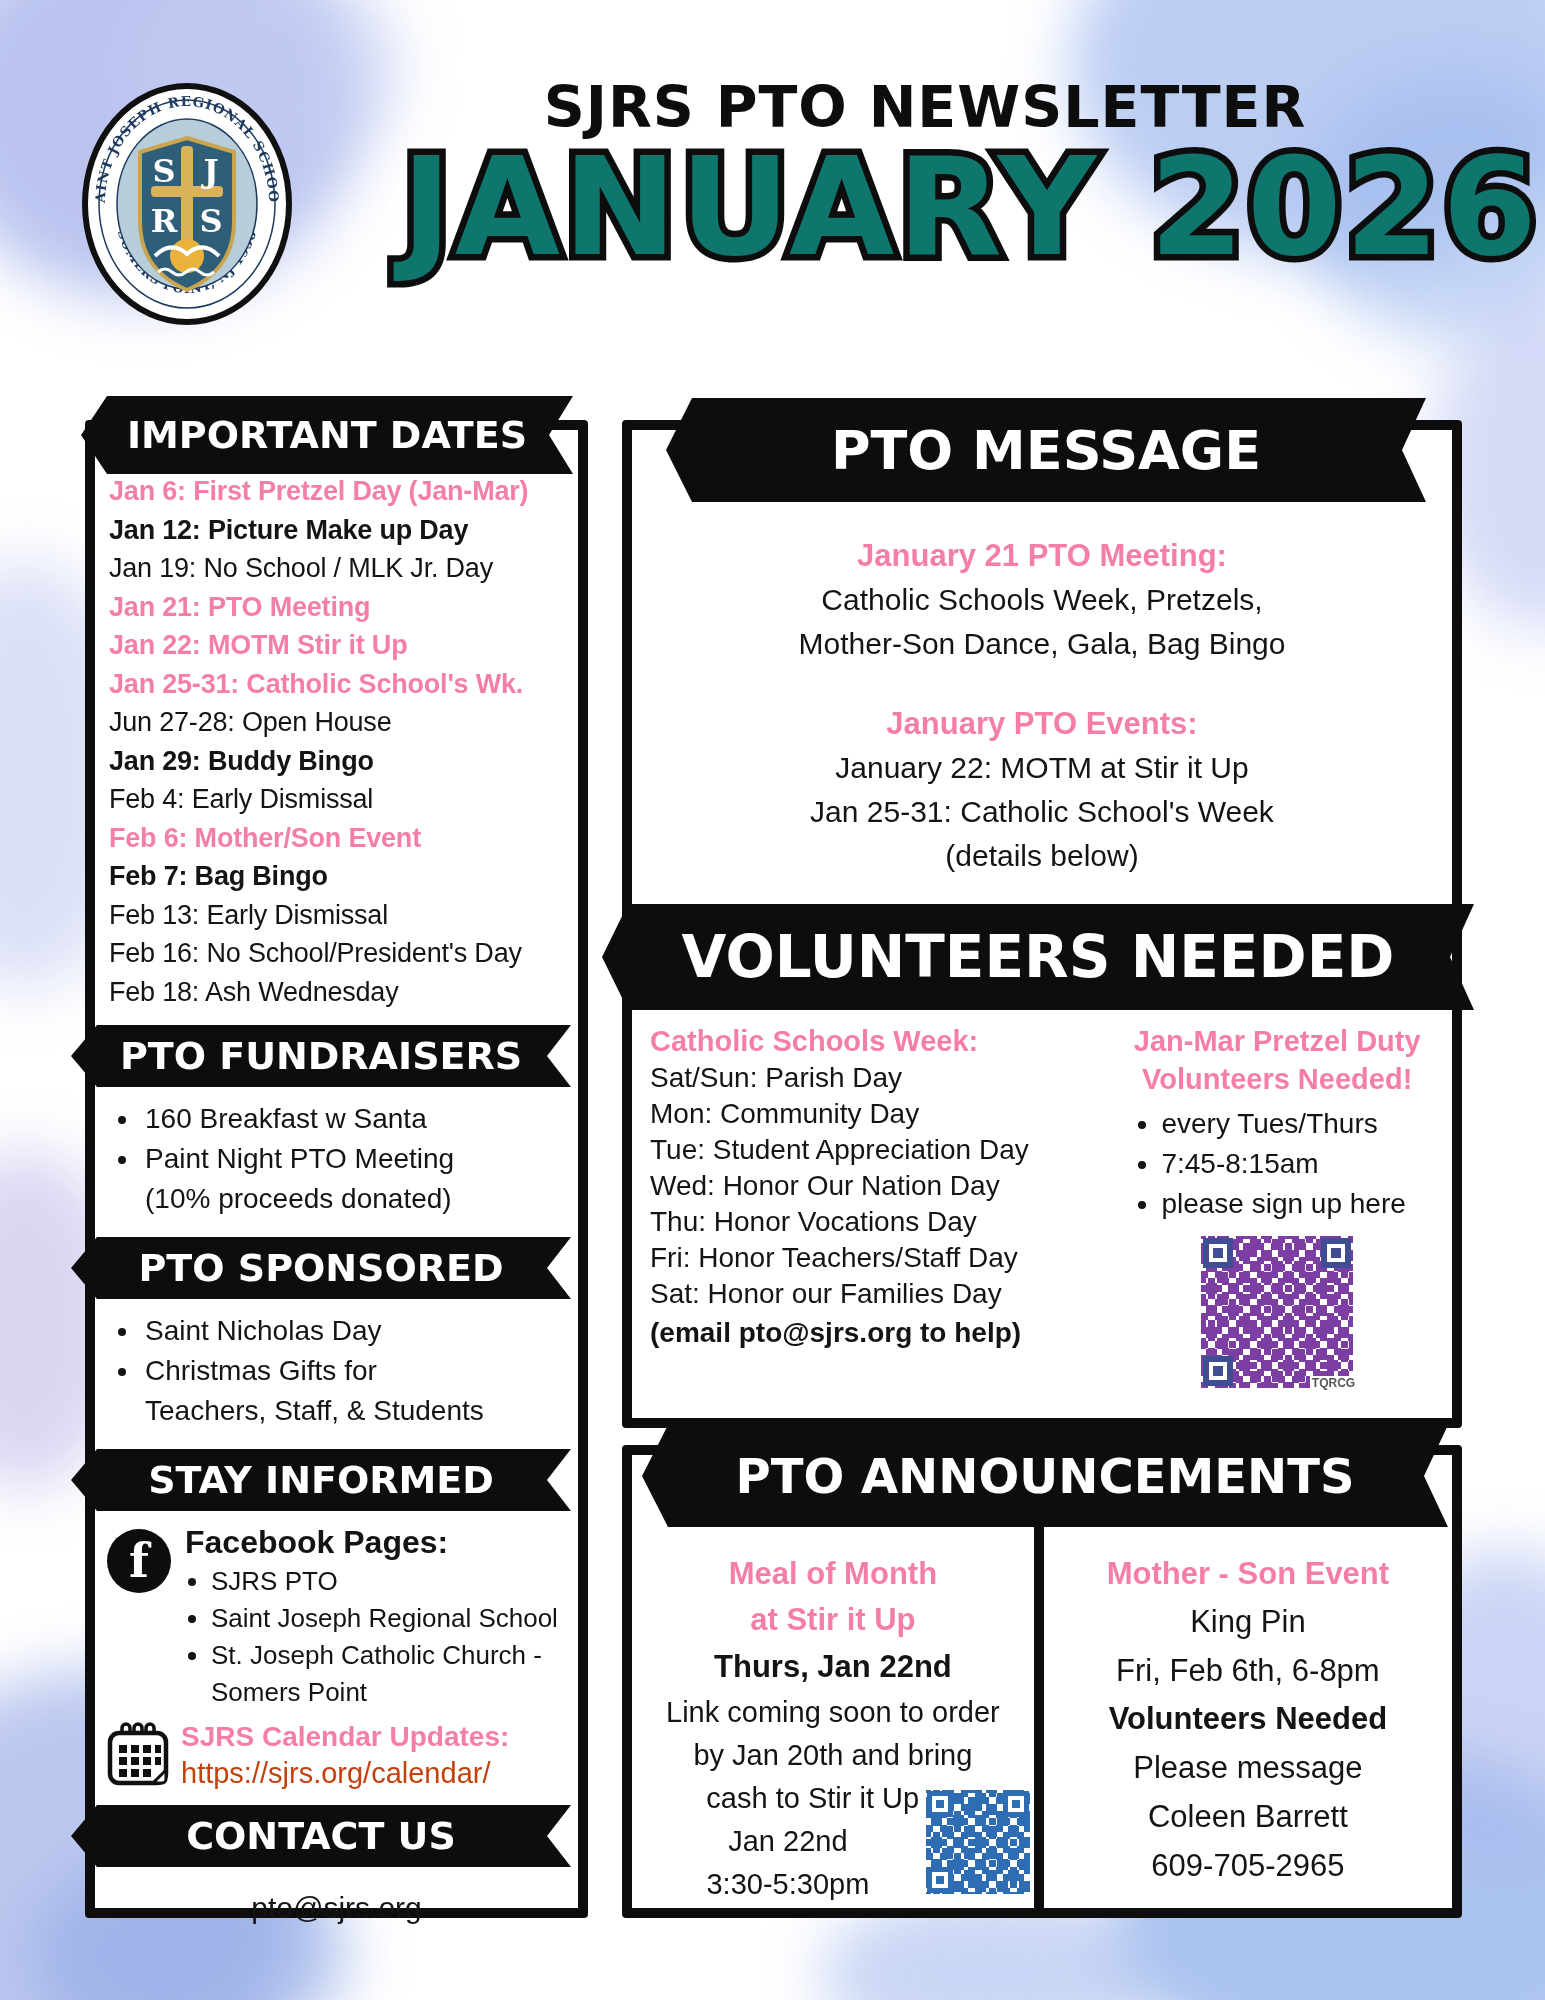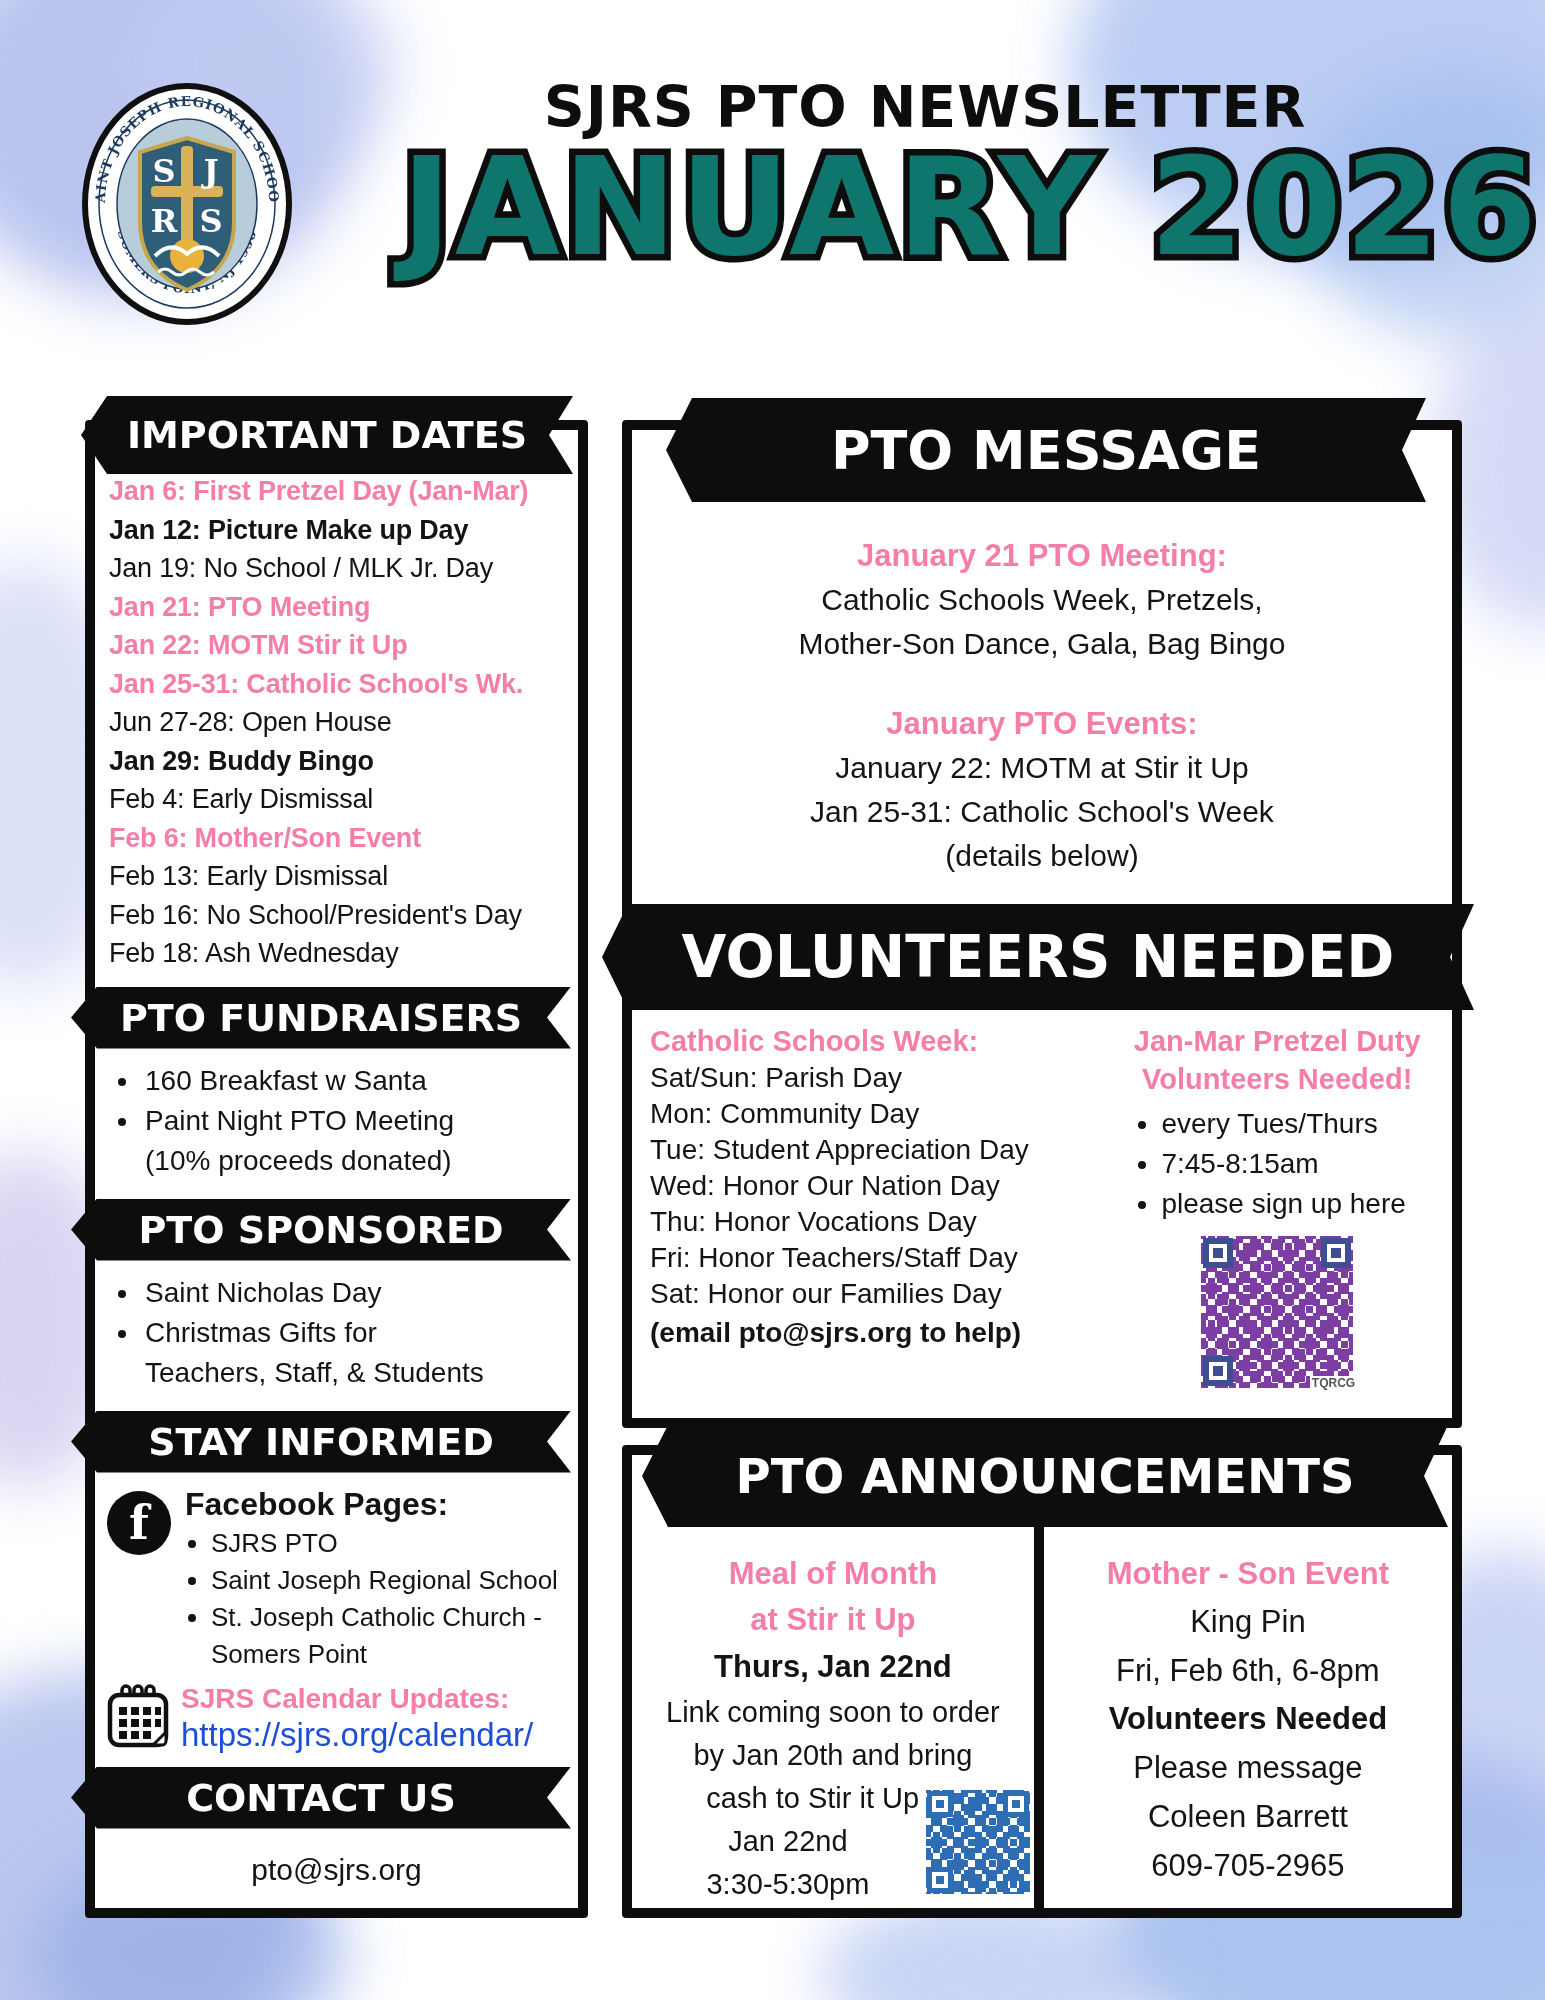--- a/index.html
+++ b/index.html
@@ -42,21 +42,21 @@
   .fb-row{display:flex;margin:14px 0 0 12px;}
   .fb-circle{width:64px;height:64px;border-radius:50%;background:#0d0d0d;color:#fff;flex:0 0 64px;
     display:flex;align-items:center;justify-content:center;font-family:"DejaVu Serif", serif;
     font-weight:bold;font-size:46px;margin-top:4px;}
   .fb-col{margin-left:14px;}
   .fb-head{font-weight:bold;font-size:32px;line-height:34px;}
   ul.fb-list{margin:4px 0 0 0;padding:0 0 0 26px;font-size:26px;line-height:37px;max-width:360px;}
   .cal-row{display:flex;margin:8px 0 0 10px;align-items:center;}
   .cal-col{margin-left:10px;}
   .cal-head{color:#F57EA9;font-weight:bold;font-size:28px;line-height:36px;}
-  .cal-link{color:#1d4ed8;font-size:33px;line-height:36px;text-decoration:none;display:inline-block;}
+  .cal-link{color:#c2410c;font-size:29px;line-height:36px;text-decoration:none;display:inline-block;}
   .email{text-align:center;font-size:30px;margin-top:24px;}
 
   
   .msg-body{margin-top:104px;text-align:center;}
   .p-head{color:#F57EA9;font-weight:bold;font-size:31px;line-height:44px;}
   .p-line{font-size:30px;line-height:44px;}
   .gap36{height:36px;}
   .vol-cols{display:flex;padding:12px 3px 0 18px;}
   .vol-left{width:57%;}
   .vol-right{width:43%;text-align:center;}
@@ -142,20 +142,21 @@
     <div class="pink">Jan 6: First Pretzel Day (Jan-Mar)</div>
     <div class="boldline">Jan 12: Picture Make up Day</div>
     <div>Jan 19: No School / MLK Jr. Day</div>
     <div class="pink">Jan 21: PTO Meeting</div>
     <div class="pink">Jan 22: MOTM Stir it Up</div>
     <div class="pink">Jan 25-31: Catholic School's Wk.</div>
     <div>Jun 27-28: Open House</div>
     <div class="boldline">Jan 29: Buddy Bingo</div>
     <div>Feb 4: Early Dismissal</div>
     <div class="pink">Feb 6: Mother/Son Event</div>
+    <div class="boldline">Feb 7: Bag Bingo</div>
     <div>Feb 13: Early Dismissal</div>
     <div>Feb 16: No School/President's Day</div>
     <div>Feb 18: Ash Wednesday</div>
   </div>
 
   <div class="ribbon rib-sm" style="margin-top:14px;">
     <span>PTO FUNDRAISERS</span>
   </div>
   <ul class="dots">
     <li>160 Breakfast w Santa</li>

